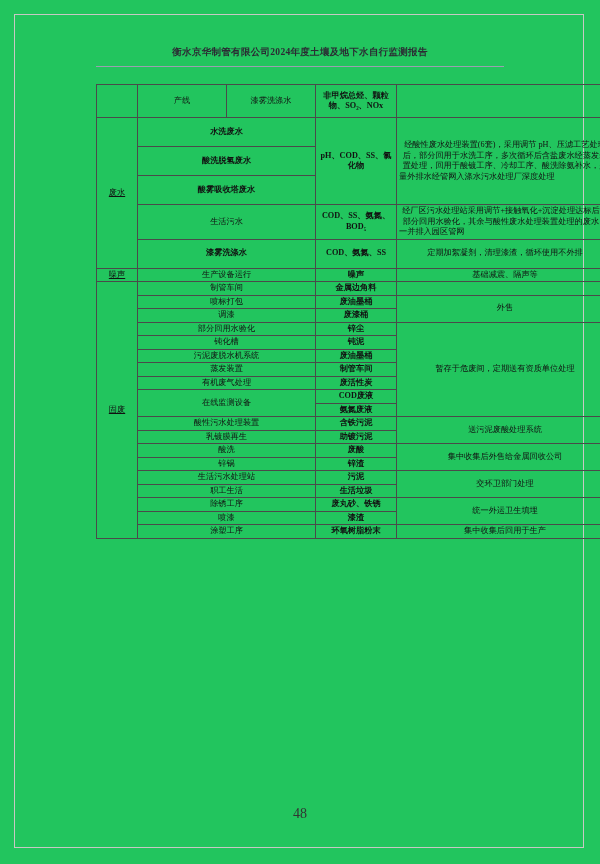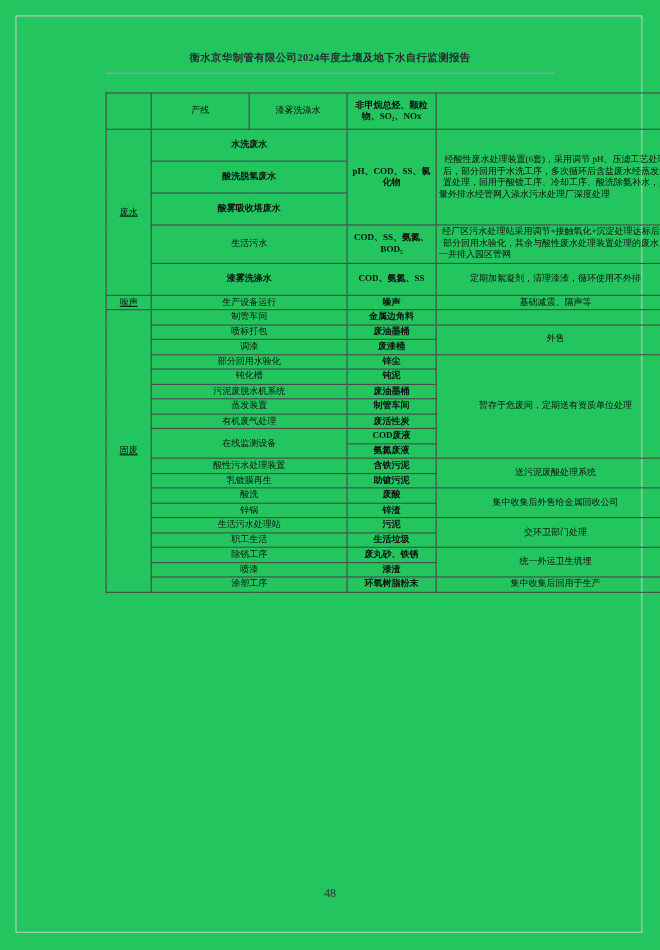--- a/index.html
+++ b/index.html
@@ -85,21 +85,21 @@
     line-height: 1.45;
   }
   .tall { height: 26px; font-weight: bold; }
   .tall2 { height: 30px; }
   .footer {
     position: absolute;
     left: 0;
     top: 806px;
     width: 600px;
     text-align: center;
-    font-size: 11px;
+    font-size: 14px;
     color: #333;
   }
 </style>
 </head>
 <body>
 
 <div class="page">
   <div class="page-border"></div>
 
   <div class="header">衡水京华制管有限公司2024年度土壤及地下水自行监测报告</div>

